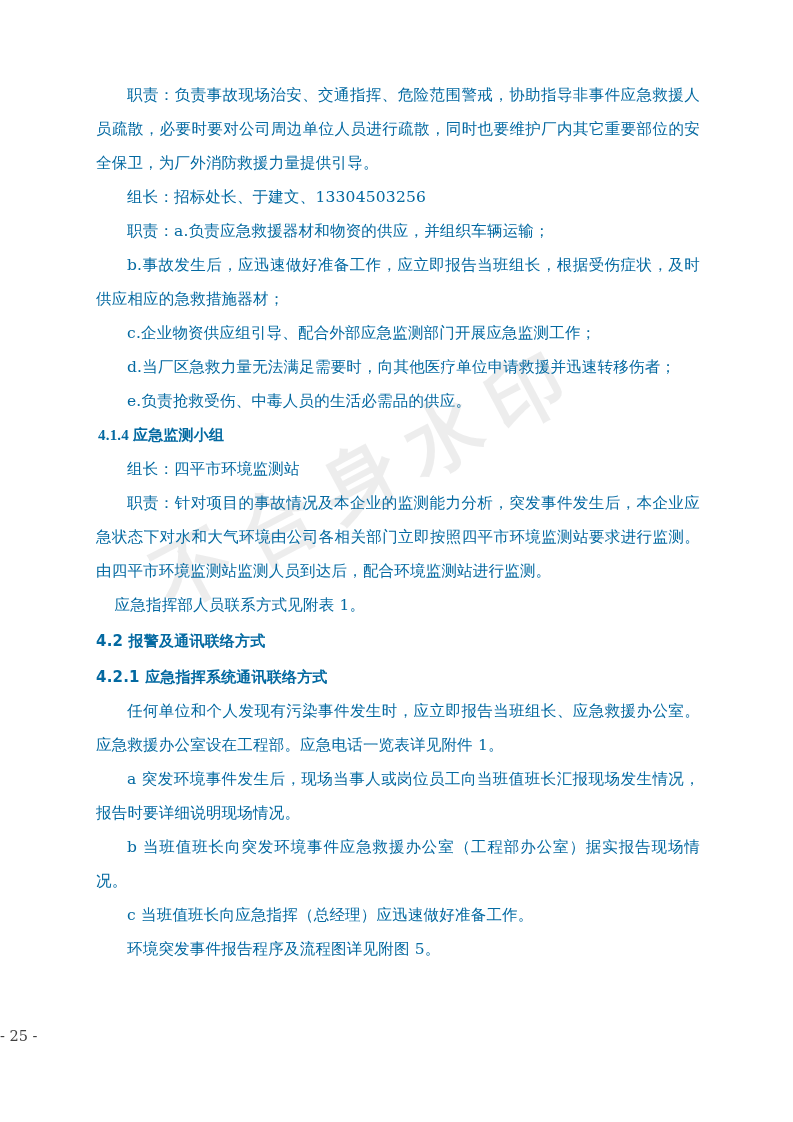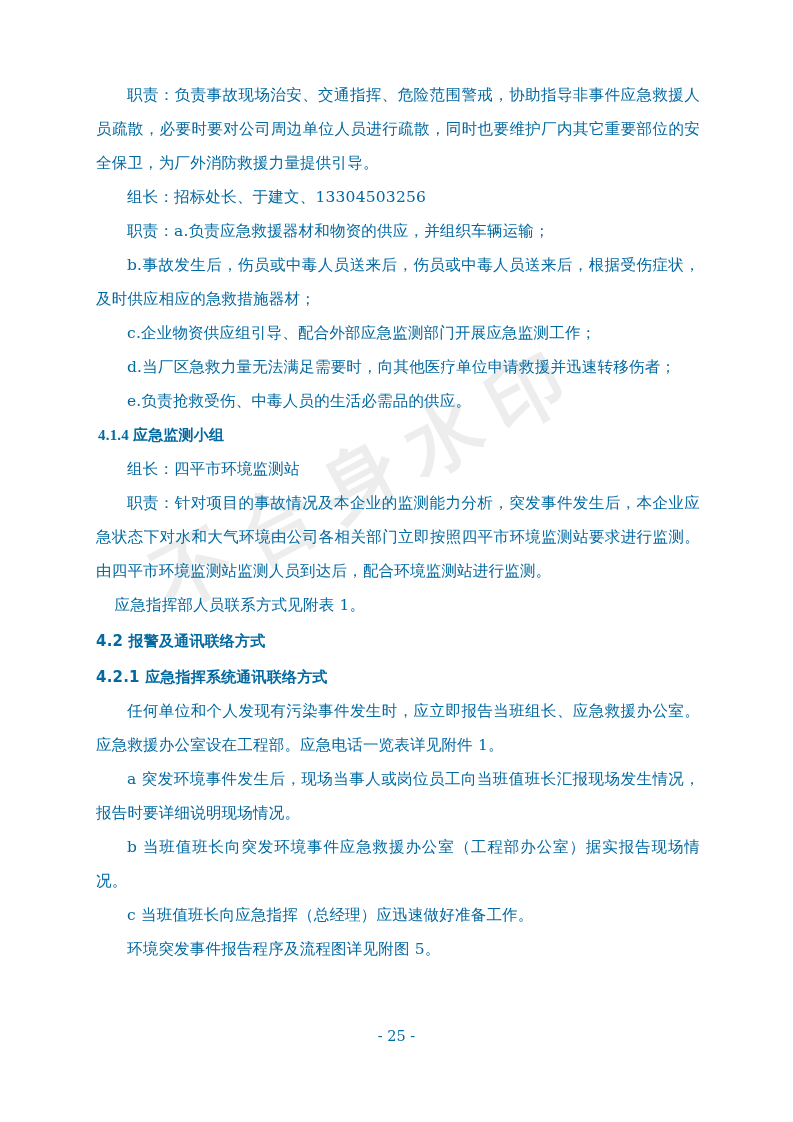--- a/index.html
+++ b/index.html
@@ -51,23 +51,23 @@
     font-family: Liberation Serif, serif;
     font-size: 15px;
     text-indent: 0;
     margin-left: 2px;
   }
   .pagenum {
     position: absolute;
     left: 0;
     right: 0;
     top: 1028px;
-    text-align: center;
+    text-align: left;
     font-size: 14.5px;
-    color: #0369a1;
+    color: #404040;
     font-family: "DejaVu Serif", "Liberation Serif", serif;
   }
   .watermark {
     position: absolute;
     left: 168px;
     top: 392px;
     width: 470px;
     height: 300px;
     pointer-events: none;
     user-select: none;
@@ -89,21 +89,21 @@
 <div class="page">
 
   <div class="watermark">
     <span class="wm-line">不合身水印</span>
   </div>
 
   <div class="content">
     <p class="indent">职责：负责事故现场治安、交通指挥、危险范围警戒，协助指导非事件应急救援人员疏散，必要时要对公司周边单位人员进行疏散，同时也要维护厂内其它重要部位的安全保卫，为厂外消防救援力量提供引导。</p>
     <p class="indent">组长：招标处长、于建文、13304503256</p>
     <p class="indent">职责：a.负责应急救援器材和物资的供应，并组织车辆运输；</p>
-    <p class="indent">b.事故发生后，伤员或中毒人员送来后，伤员或中毒人员送来后，根据受伤症状，及时供应相应的急救措施器材；</p>
+    <p class="indent">b.事故发生后，应迅速做好准备工作，应立即报告当班组长，根据受伤症状，及时供应相应的急救措施器材；</p>
     <p class="indent">c.企业物资供应组引导、配合外部应急监测部门开展应急监测工作；</p>
     <p class="indent">d.当厂区急救力量无法满足需要时，向其他医疗单位申请救援并迅速转移伤者；</p>
     <p class="indent">e.负责抢救受伤、中毒人员的生活必需品的供应。</p>
     <p class="heading-indent">4.1.4 应急监测小组</p>
     <p class="indent">组长：四平市环境监测站</p>
     <p class="indent">职责：针对项目的事故情况及本企业的监测能力分析，突发事件发生后，本企业应急状态下对水和大气环境由公司各相关部门立即按照四平市环境监测站要求进行监测。由四平市环境监测站监测人员到达后，配合环境监测站进行监测。</p>
     <p class="indent-small">应急指挥部人员联系方式见附表 1。</p>
     <p class="heading">4.2 报警及通讯联络方式</p>
     <p class="heading">4.2.1 应急指挥系统通讯联络方式</p>
     <p class="indent">任何单位和个人发现有污染事件发生时，应立即报告当班组长、应急救援办公室。应急救援办公室设在工程部。应急电话一览表详见附件 1。</p>

